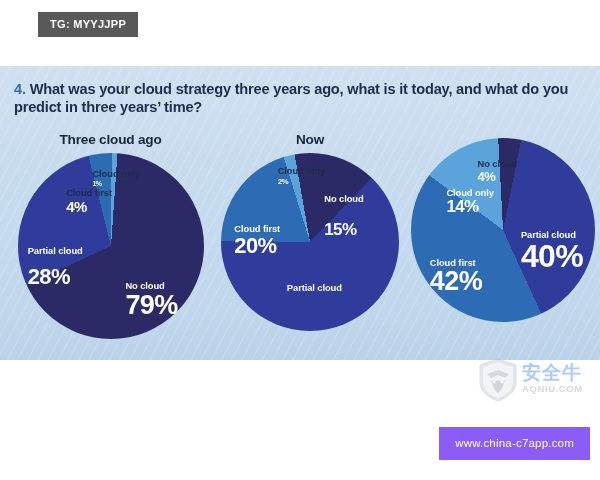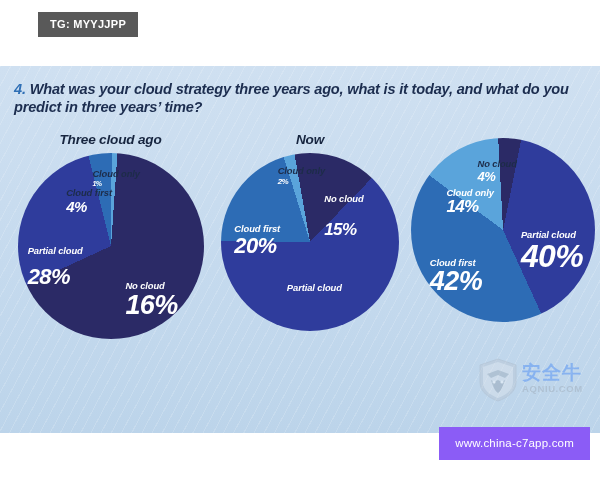--- a/index.html
+++ b/index.html
@@ -23,24 +23,23 @@
   #url-badge{
     position:absolute; right:10px; bottom:20px;
     background:#8b5cf6; color:#ffffff;
     font-size:11.5px; letter-spacing:.2px;
     padding:10px 16px 11px 16px;
     white-space:nowrap;
   }
 
   
   #panel{
-    position:absolute; left:0; top:66px; width:600px; height:367px;
+    position:absolute; left:0; top:66px; width:600px; height:294px;
     background:linear-gradient(180deg,#cfe0f1 0%,#c5daee 55%,#bcd4ea 100%);
     overflow:hidden;
-    font-style:italic;
   }
   #panel::before{
     content:"";position:absolute;inset:0;
     background:repeating-linear-gradient(118deg,
       rgba(255,255,255,.16) 0px, rgba(255,255,255,.16) 1px,
       rgba(255,255,255,0) 1px, rgba(255,255,255,0) 9px);
     pointer-events:none;
   }
 
   #question{
@@ -101,21 +100,21 @@
     <span class="num">4.</span>
     <span>What was your cloud strategy three years ago, what is it today, and what do you predict in three years’ time?</span>
   </div>
 
   <div class="chart-block" id="chart-0">
     <div class="chart-title">Three cloud ago</div>
     <div class="pie-wrap" id="wrap-0" style="width: 186px; height: 186px; margin-top: 6px;">
         <div class="pie" style="width: 186px; height: 186px; background: conic-gradient(from 4deg, rgb(43, 42, 102) 0deg, rgb(43, 42, 102) 241.2deg, rgb(47, 60, 156) 241.2deg, rgb(47, 60, 156) 342deg, rgb(45, 108, 181) 342deg, rgb(45, 108, 181) 356.4deg, rgb(90, 164, 219) 356.4deg, rgb(90, 164, 219) 360deg);"></div>
         <div class="lbl" style="left: 107.88px; top: 128.34px;">
           <span class="nm">No cloud</span>
-          <span class="pc" style="font-size: 27px; margin-top: 1px;">16%</span>
+          <span class="pc" style="font-size: 27px; margin-top: 1px;">79%</span>
         </div>
         <div class="lbl" style="left: 10.23px; top: 93px;">
           <span class="nm">Partial cloud</span>
           <span class="pc" style="font-size: 22px; margin-top: 11px;">28%</span>
         </div>
         <div class="lbl out" style="left: 66.96px; top: 35.34px; transform: translateX(-40%);">
           <span class="nm">Cloud first</span>
           <span class="pc" style="font-size: 15px; margin-top: 1px;">4%</span>
         </div>
         <div class="lbl out2" style="left: 93.93px; top: 15.81px; transform: translateX(-40%);">

